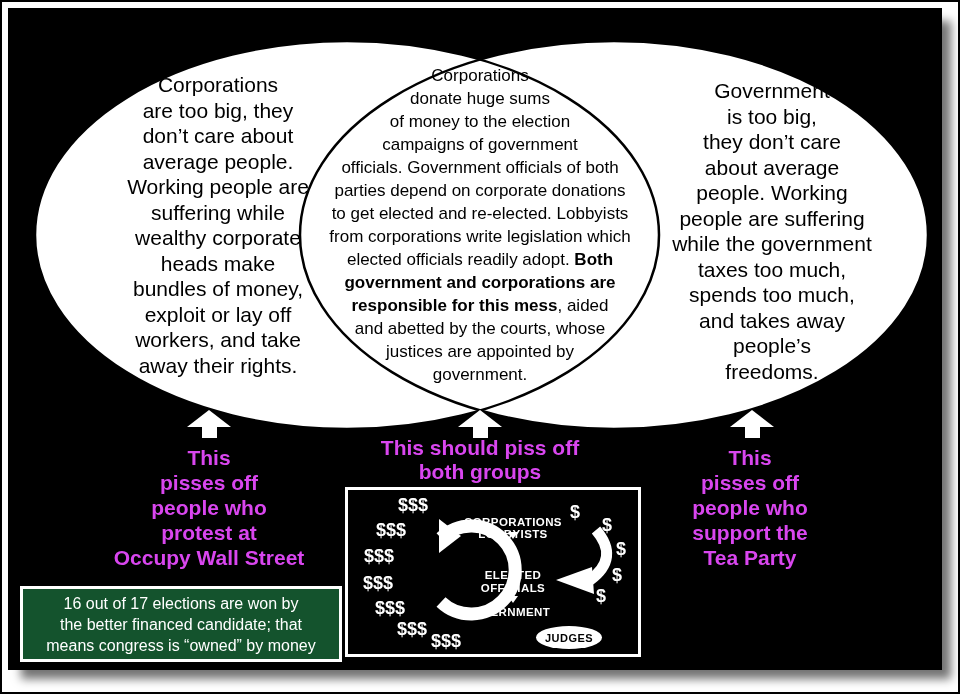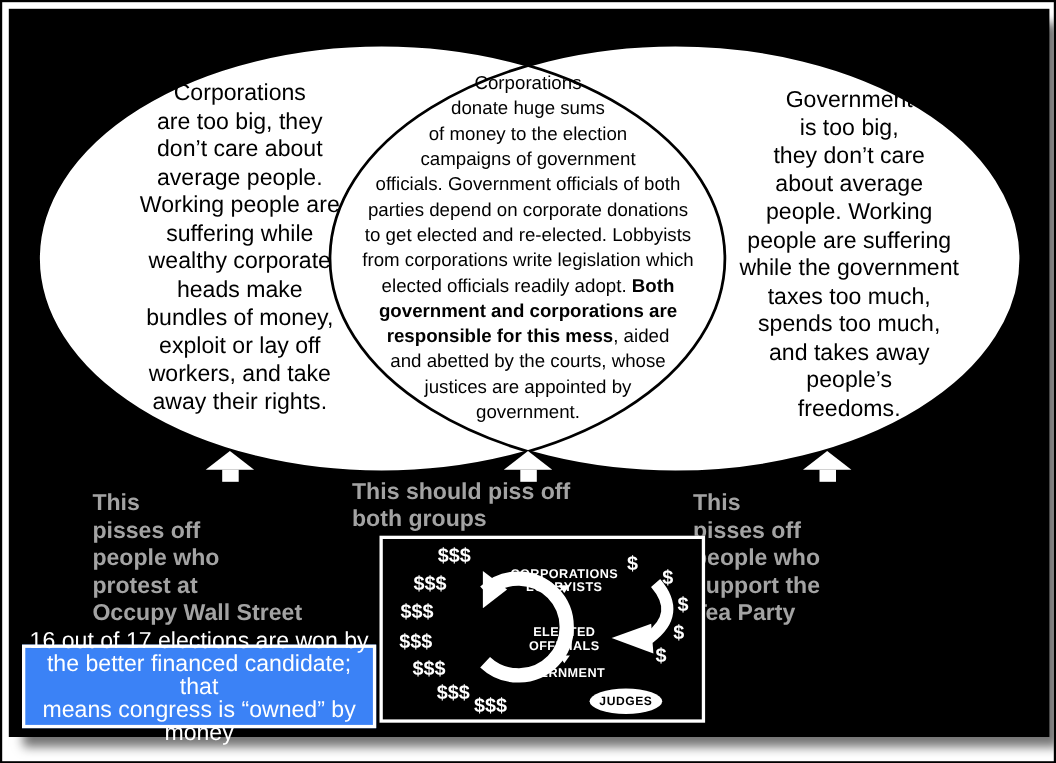--- a/index.html
+++ b/index.html
@@ -1,23 +1,23 @@
 <!DOCTYPE html>
 <html><head>
 <meta charset="utf-8">
 <style>
   html,body{margin:0;padding:0;background:#fff;font-family:"Liberation Sans",sans-serif;}
   .stage{position:relative;width:960px;height:694px;background:#fff;border:2px solid #000;box-sizing:border-box;overflow:hidden;}
-  .panel{position:absolute;left:6px;top:6px;width:934px;height:662px;background:#000;box-shadow:11px 11px 9px -2px rgba(0,0,0,.55);padding-left:12px;}
+  .panel{position:absolute;left:6px;top:6px;width:934px;height:662px;background:#000;box-shadow:11px 11px 9px -2px rgba(0,0,0,.55);}
   .venn-svg{position:absolute;left:0;top:0;}
   .vtext{position:absolute;color:#000;text-align:center;white-space:pre-line;}
   .text-left{left:50px;top:64px;width:320px;font-size:21px;line-height:25.5px;}
   .text-center{left:292px;top:56px;width:360px;font-size:17px;line-height:23px;}
   .text-right{left:614px;top:70px;width:300px;font-size:21px;line-height:25.5px;}
-  .caption{position:absolute;color:#a3a3a3;font-weight:bold;white-space:pre-line;}
+  .caption{position:absolute;color:#d946ef;font-weight:bold;text-align:center;white-space:pre-line;}
   .caption-left{left:76px;top:437px;width:250px;font-size:21px;line-height:25px;}
   .caption-center{left:312px;top:428px;width:320px;font-size:21px;line-height:24px;}
   .caption-right{left:622px;top:437px;width:240px;font-size:21px;line-height:25px;}
   .up-arrow{position:absolute;width:44px;top:402px;}
   .up-arrow .tri{width:0;height:0;border-left:22px solid transparent;border-right:22px solid transparent;border-bottom:17px solid #fff;}
   .up-arrow .stem{width:15px;height:11px;background:#fff;margin:0 auto;}
   .ua-left{left:179px;}
   .ua-center{left:450px;}
   .ua-right{left:722px;}
   .flowbox{position:absolute;left:337px;top:479px;width:296px;height:170px;border:3px solid #fff;box-sizing:border-box;background:#000;}
@@ -29,21 +29,21 @@
   .mr0{left:222px;top:12px;} .mr1{left:254px;top:25px;} .mr2{left:268px;top:49px;}
   .mr3{left:264px;top:75px;} .mr4{left:248px;top:96px;}
   .fnode{position:absolute;color:#fff;font-weight:bold;font-size:11.5px;text-align:center;white-space:pre-line;letter-spacing:.4px;line-height:13px;}
   .n-corp{left:105px;top:26px;width:120px;}
   .n-lobby{left:105px;top:38px;width:120px;}
   .n-elected{left:105px;top:79px;width:120px;}
   .n-gov{left:94px;top:116px;width:130px;}
   .dtri{position:absolute;width:0;height:0;border-left:5px solid transparent;border-right:5px solid transparent;border-top:7px solid #fff;left:160px;}
   .d1{top:42px;} .d2{top:69px;} .d3{top:106px;}
   .judges{position:absolute;left:188px;top:136px;width:66px;height:23px;background:#fff;color:#000;border-radius:50%;display:flex;align-items:center;justify-content:center;font-weight:bold;font-size:11px;letter-spacing:.5px;text-align:right;}
-  .footer{position:absolute;top:578px;height:76px;border:3px solid #fff;box-sizing:border-box;background:#3b82f6;color:#fff;display:flex;align-items:center;justify-content:center;text-align:center;white-space:pre-line;font-size:21px;line-height:21px;}
+  .footer{position:absolute;top:578px;height:76px;border:3px solid #fff;box-sizing:border-box;background:#14532d;color:#fff;display:flex;align-items:center;justify-content:center;text-align:center;white-space:pre-line;font-size:16px;line-height:21px;}
   .footer-left{left:12px;width:322px;}
   .footer-right{left:632px;width:296px;}
 </style>
 </head>
 <body>
 
 <div class="stage">
   <div class="panel">
 
     <svg class="venn-svg" width="934" height="662" viewBox="0 0 934 662">

